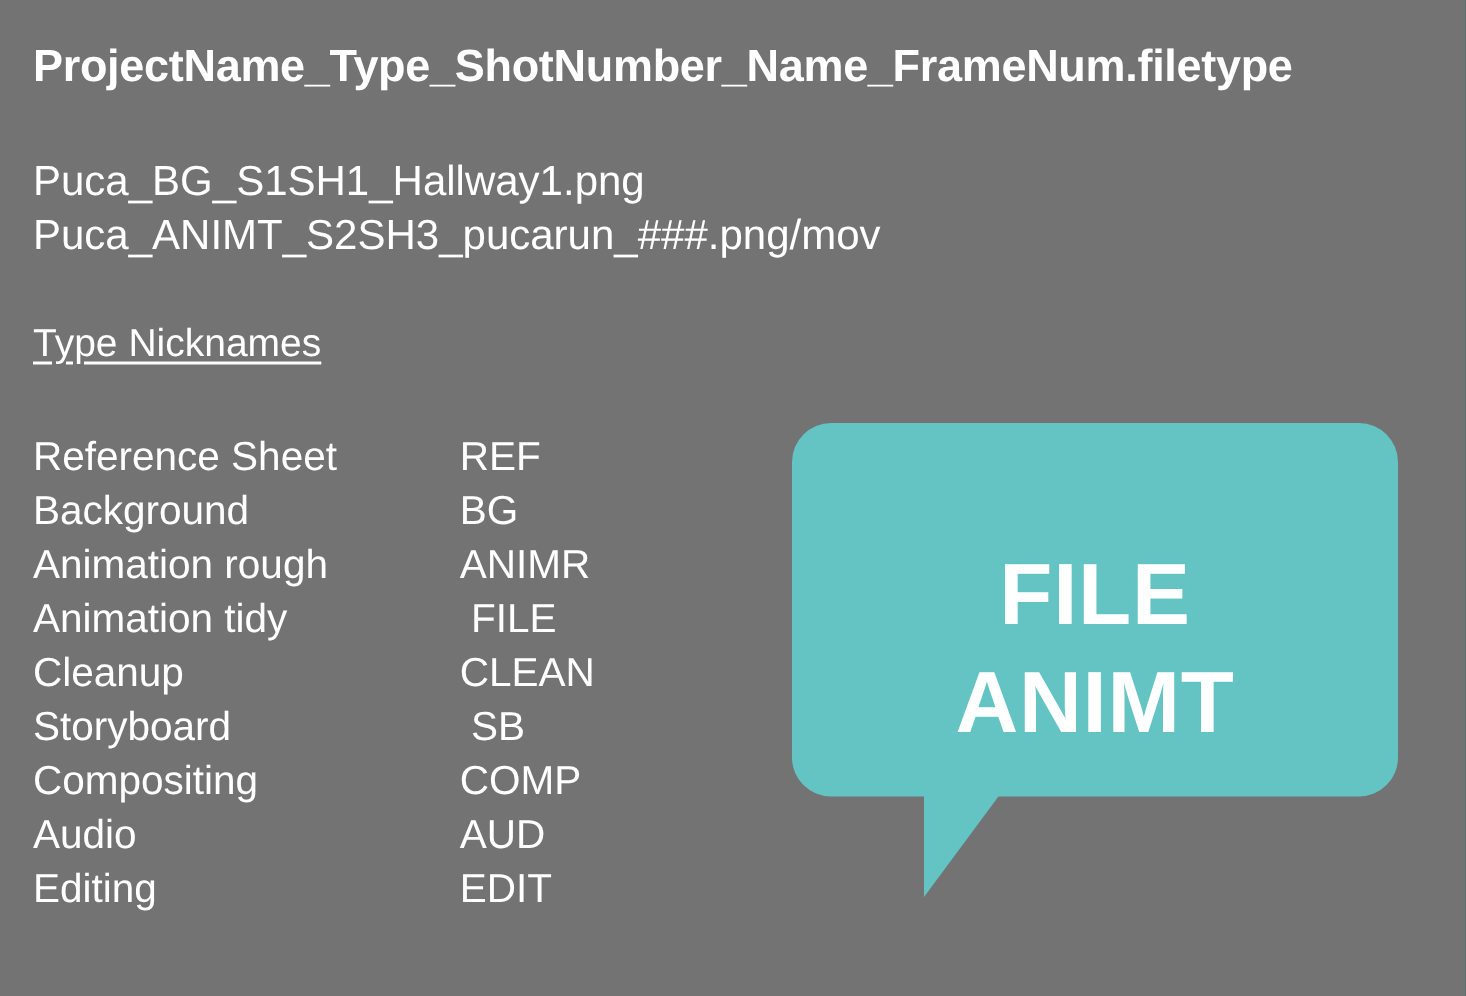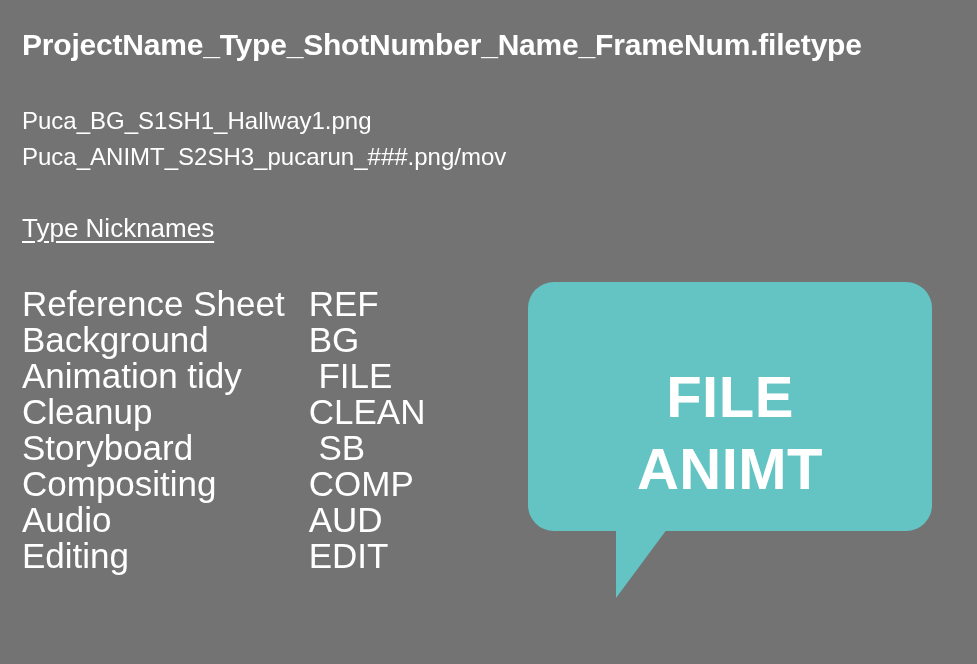--- a/index.html
+++ b/index.html
@@ -32,21 +32,21 @@
     color: #ffffff;
     letter-spacing: -0.2px;
     white-space: nowrap;
   }
 
   .examples {
     position: absolute;
     left: 22px;
     top: 103px;
     color: #ffffff;
-    font-size: 24px;
+    font-size: 28px;
     line-height: 36px;
     white-space: nowrap;
   }
   .example-line { display: block; }
 
   .section-heading {
     position: absolute;
     left: 22px;
     top: 213px;
     font-size: 26px;
@@ -55,21 +55,21 @@
     text-decoration: underline;
     text-underline-offset: 4px;
     white-space: nowrap;
   }
 
   .nick-table {
     position: absolute;
     left: 22px;
     top: 286px;
     color: #ffffff;
-    font-size: 35px;
+    font-size: 27px;
   }
   .nick-row {
     display: block;
     height: 36px;
     line-height: 36px;
     white-space: nowrap;
   }
   .nick-name {
     display: inline-block;
     width: 277px;
@@ -148,20 +148,24 @@
       <span class="nick-name">Reference Sheet</span>
       <span class="nick-code">REF</span>
     </span>
 
     <span class="nick-row">
       <span class="nick-name">Background</span>
       <span class="nick-code">BG</span>
     </span>
 
 
+    <span class="nick-row">
+      <span class="nick-name">Animation rough</span>
+      <span class="nick-code">ANIMR</span>
+    </span>
 
     <span class="nick-row">
       <span class="nick-name">Animation tidy</span>
       <span class="nick-code"> FILE</span>
     </span>
 
     <span class="nick-row">
       <span class="nick-name">Cleanup</span>
       <span class="nick-code">CLEAN</span>
     </span>

